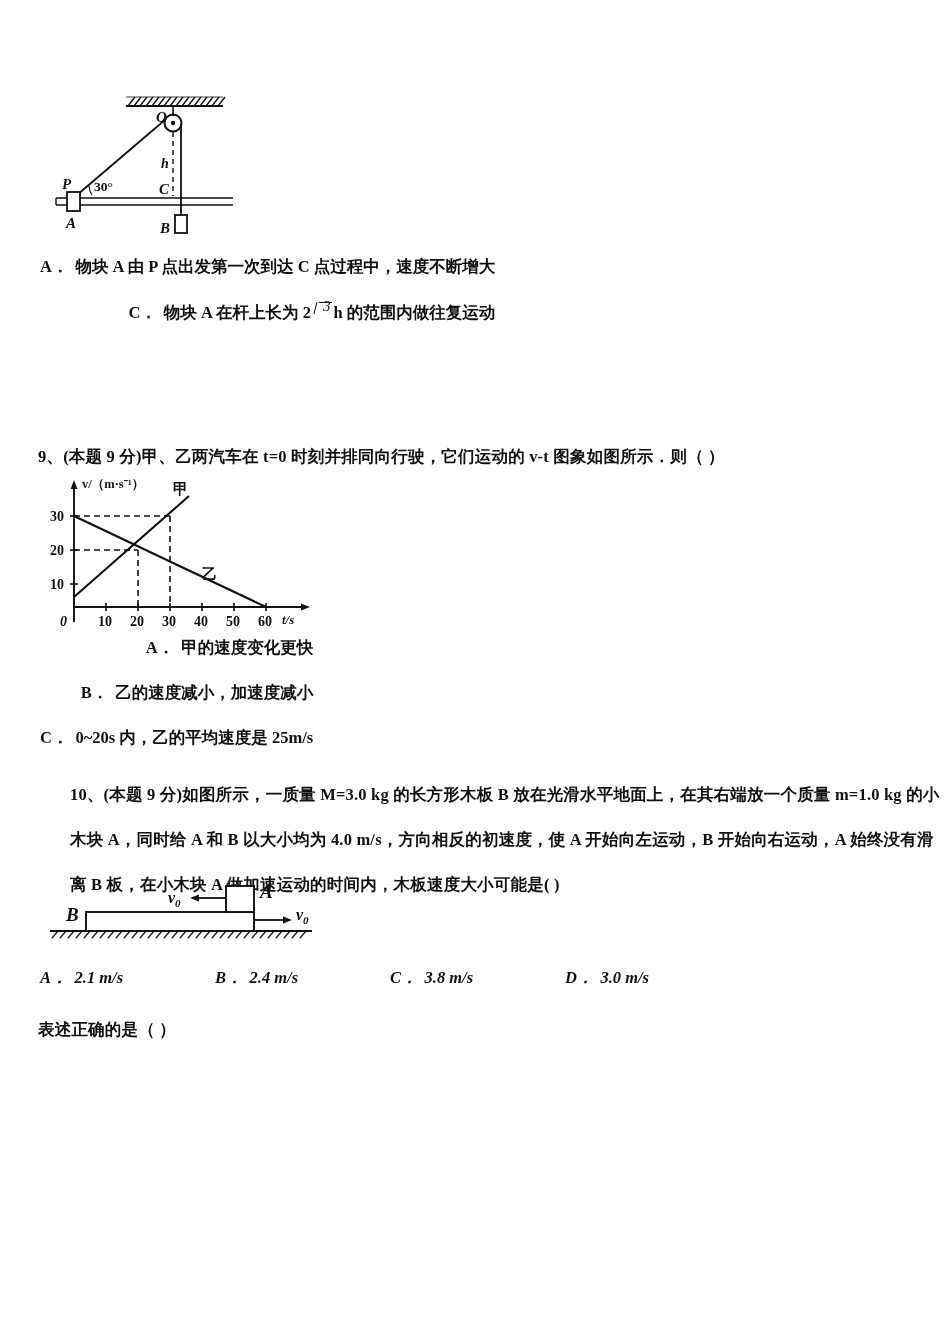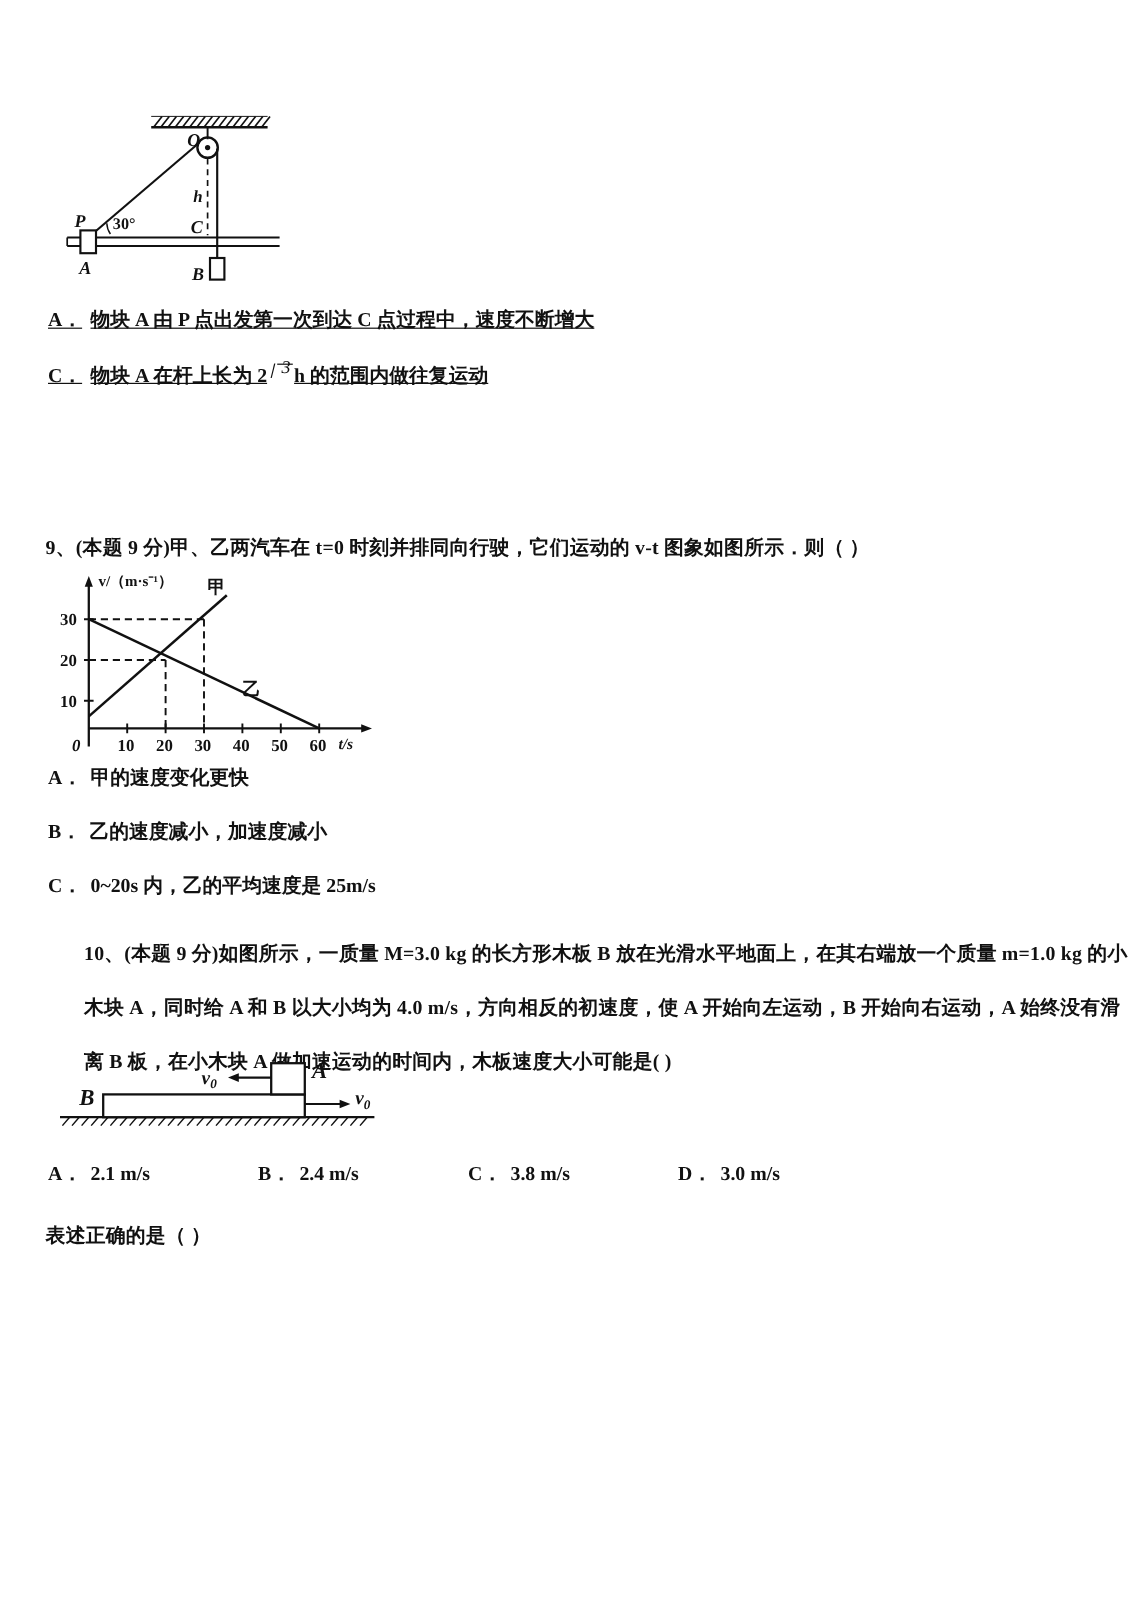--- a/index.html
+++ b/index.html
@@ -93,32 +93,32 @@
   }
 
   
   #fig-plank {
     position: absolute;
     left: 44px; top: 876px;
     width: 330px; height: 68px;
   }
 
   .txt-A-opts { position: absolute; left: 40px; top: 255px; }
-  .txt-A-opts .opt { margin-bottom: 21px; text-decoration: underline; }
-  .opt-c-row { margin-bottom: 26px !important; }
+  .txt-A-opts .opt { margin-bottom: 21px; }
+  .opt-c-row { margin-bottom: 26px !important; text-align: right; }
 
   #q9 { position: absolute; left: 38px; top: 445px; }
   #q9-opts { position: absolute; left: 40px; top: 636px; }
-  #q9-opts .opt { margin-bottom: 20px; }
+  #q9-opts .opt { margin-bottom: 20px; text-align: right; }
 
   #q10 { position: absolute; left: 38px; top: 783px; width: 890px; margin-left: 32px; }
   #q10 .qline { margin-bottom: 20px; }
   #q10-opts { position: absolute; left: 40px; top: 966px; width: 700px; }
   #q10-opts .row { display: flex; }
-  #q10-opts .cell { width: 180px; }
+  #q10-opts .cell { width: 180px; font-style: italic; }
 
   #q11 { position: absolute; left: 38px; top: 1018px; width: 895px; }
   #q11 .qline { margin-bottom: 24px; }
 </style>
 </head>
 <body>
 
 <div class="page">
 
   <div id="fig-pulley">

